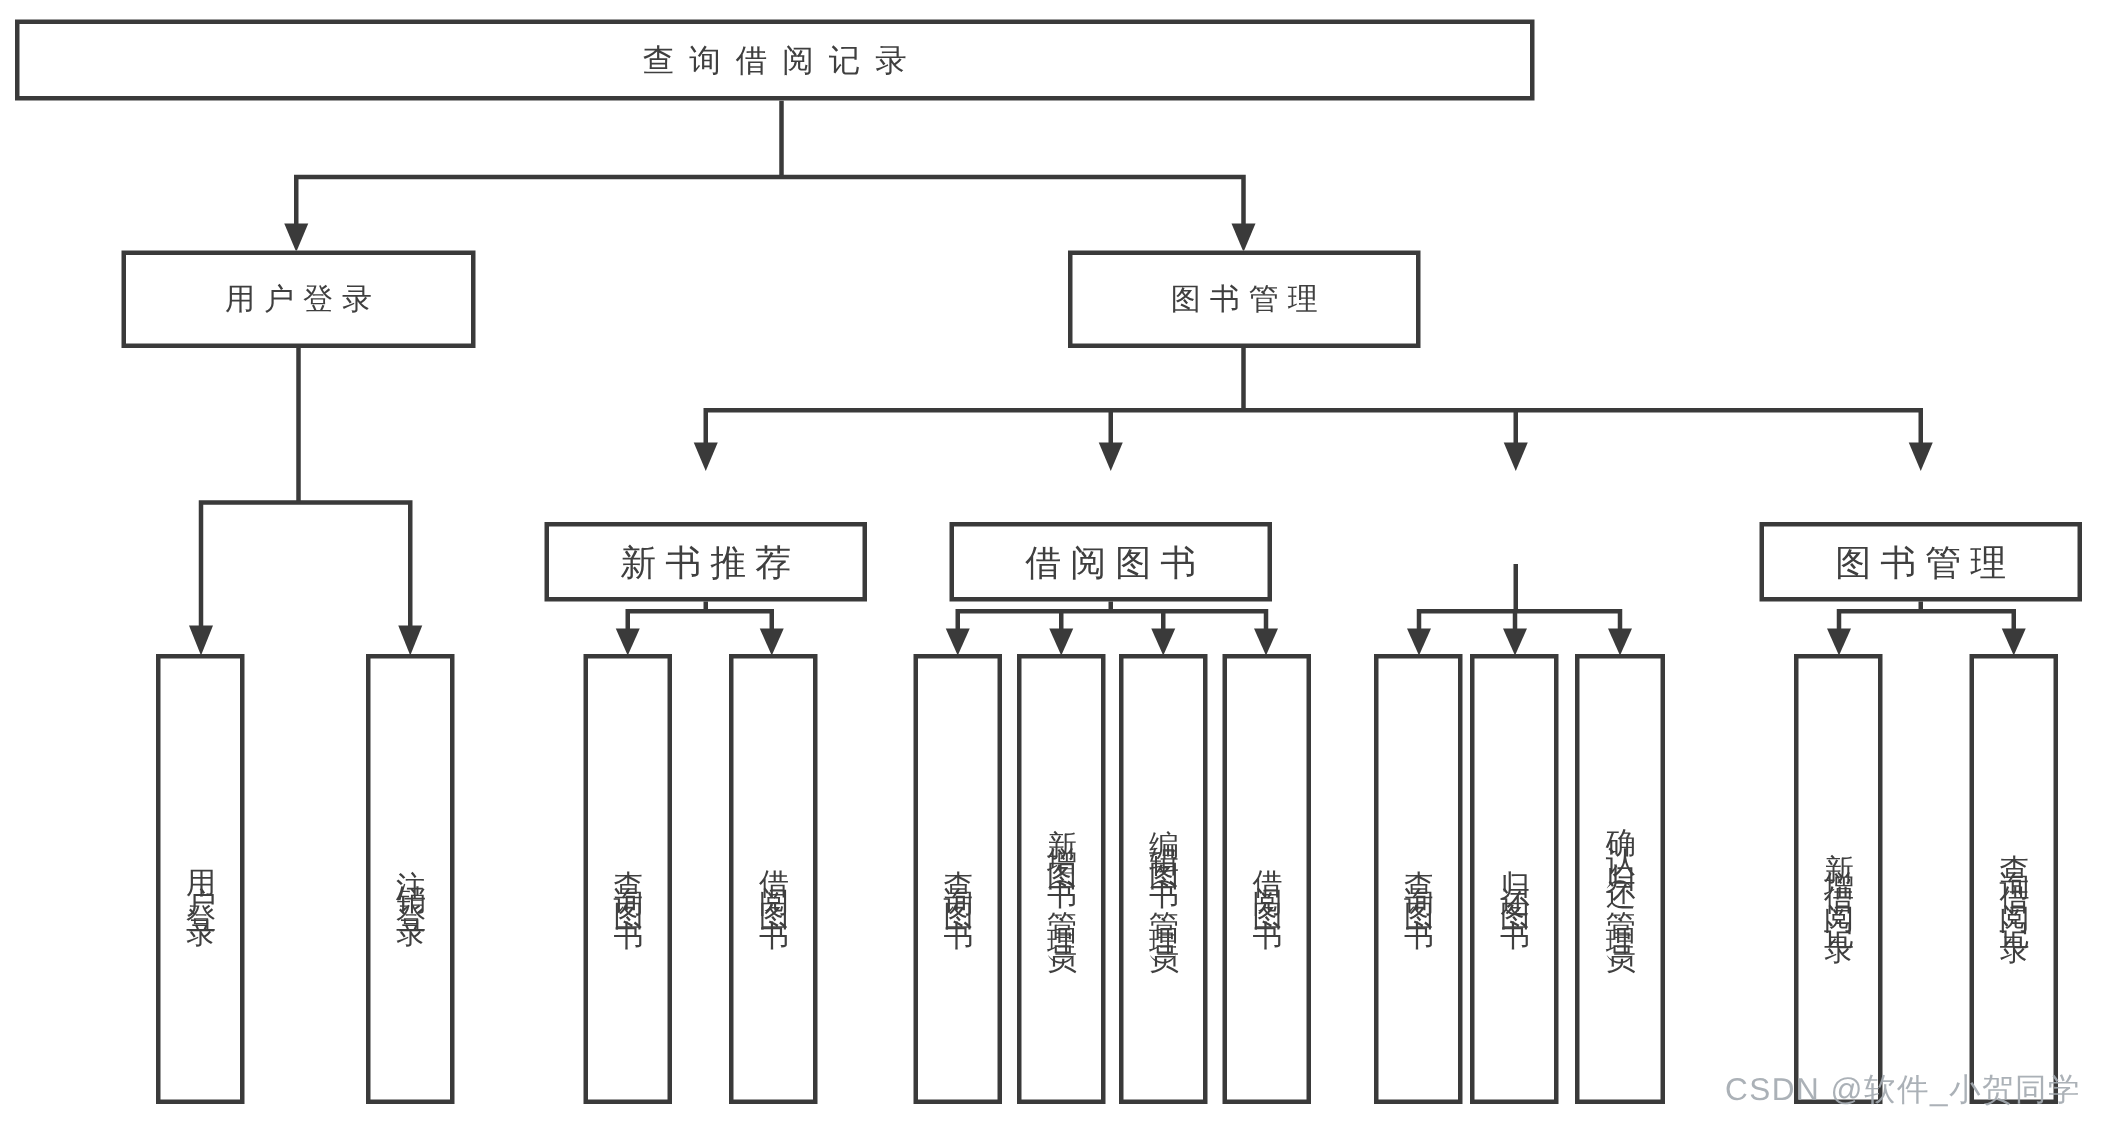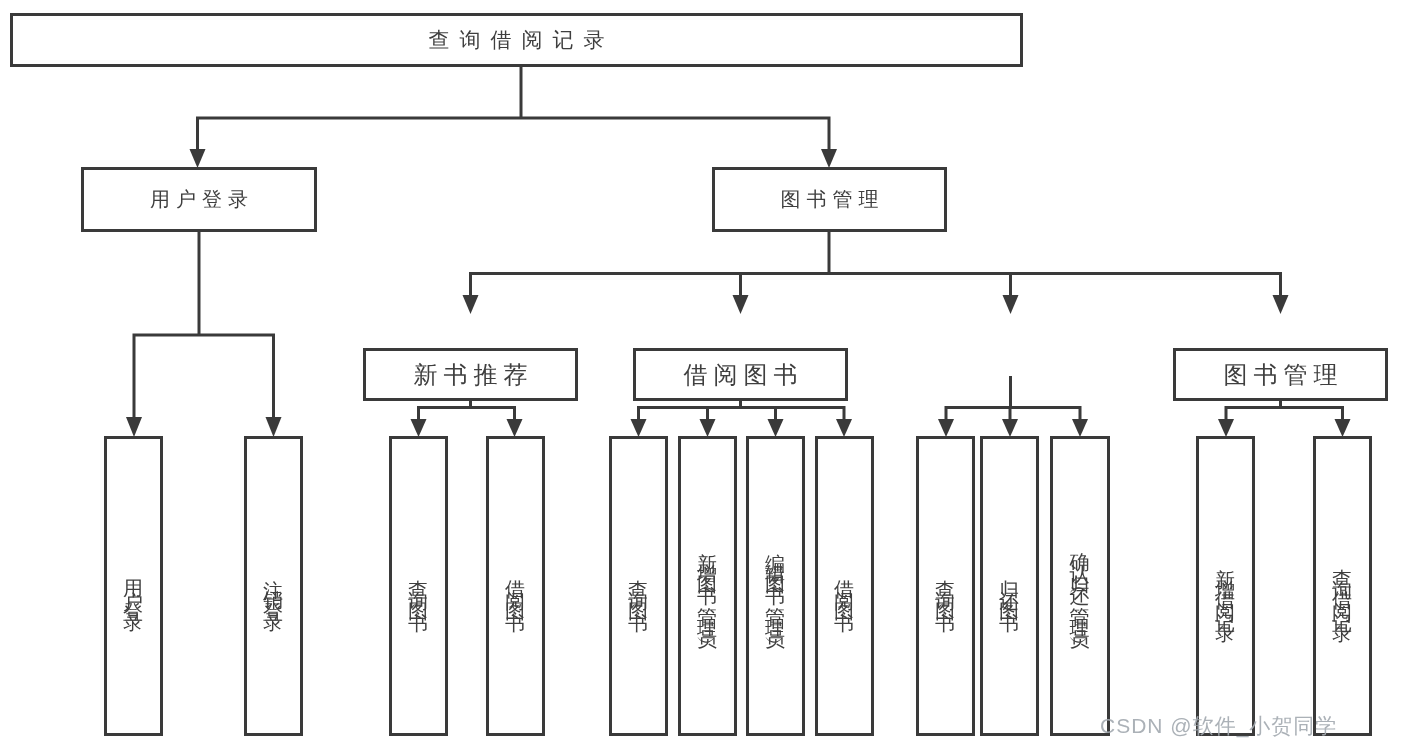--- a/index.html
+++ b/index.html
@@ -59,21 +59,21 @@
   .leaf-box {
     top: 436px;
     width: 59px; height: 300px;
     font-size: 20px;
     writing-mode: vertical-rl;
     letter-spacing: 11px;
     line-height: 1;
   }
   .watermark {
     position: absolute;
-    left: 1100px;
+    left: 1150px;
     top: 712px;
     font-size: 21px;
     letter-spacing: 1px;
     color: rgba(164, 170, 177, 0.92);
     z-index: 5;
     white-space: nowrap;
   }
 </style>
 </head>
 <body>

